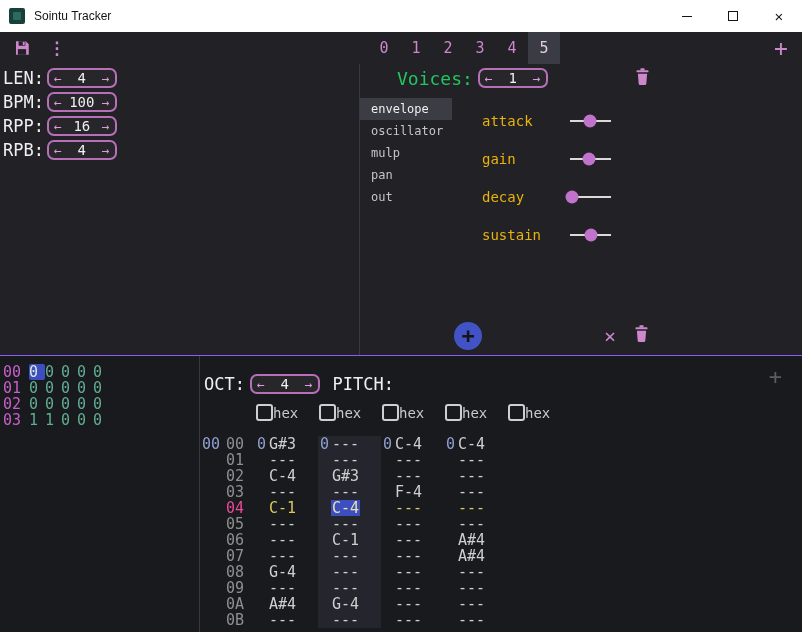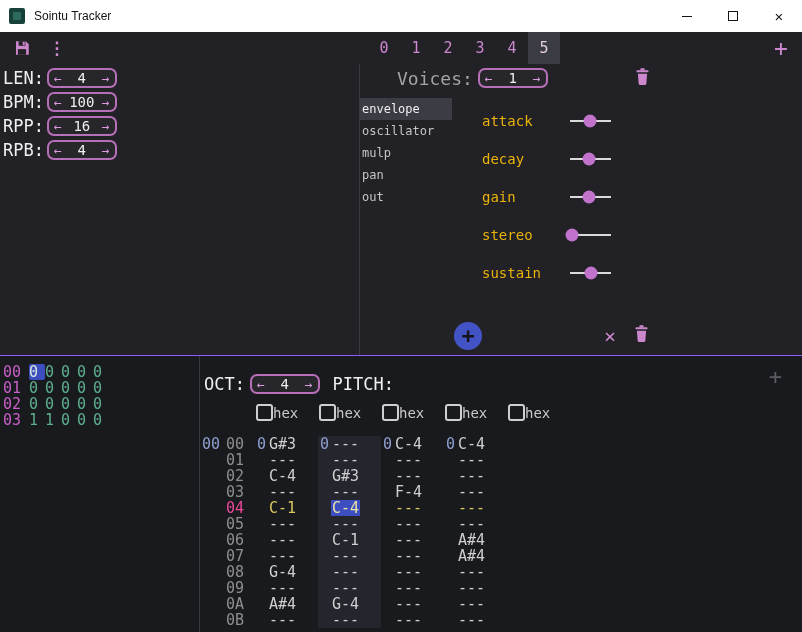--- a/index.html
+++ b/index.html
@@ -31,25 +31,25 @@
   .upper{position:absolute;top:64px;left:0;width:663px;height:291px;display:flex;background:#212126}
   .settings-panel{width:360px;border-right:1px solid #38383e;padding:2px 0 0 3px}
   .setting-row{display:flex;align-items:center;height:24px}
   .setting-label{color:#f0f0f0;font-size:17px;width:44px}
   .stepper{display:inline-flex;align-items:center;height:20px;border:2px solid #b76fb7;border-radius:7px;background:#26262b}
   .arr{color:#dd9add;font-size:13px;padding:0 5px;line-height:1}
   .val{color:#f0f0f0;font-size:14px;min-width:30px;text-align:center}
 
   .instrument-panel{flex:1;position:relative;background:#212126}
   .inst-header{height:28px;display:flex;align-items:center;padding-left:37px}
-  .voices-label{color:#a3a3a3;font-size:18px;margin-right:5px}
+  .voices-label{color:#22c55e;font-size:18px;margin-right:5px}
   .header-trash{margin-left:auto;margin-right:12px}
   .inst-body{display:flex;margin-top:6px}
   .unit-list{width:92px}
-  .unit{height:22px;line-height:22px;padding-left:2px;font-size:12px;color:#c6c6c6}
+  .unit{height:22px;line-height:22px;padding-left:11px;font-size:12px;color:#c6c6c6}
   .unit.selected{background:#3c3c44;color:#f0f0f0}
   .sliders{flex:1;padding-top:4px;padding-left:30px}
   .param-row{display:flex;align-items:center;height:38px}
   .param-label{width:78px;color:#eab308;font-size:14px}
   .slider-track{position:relative;flex:1;height:2px;background:#dadada;margin-left:10px;margin-right:52px}
   .knob{position:absolute;top:50%;width:13px;height:13px;border-radius:50%;background:#c173cc;transform:translate(-50%,-50%)}
   .add-unit{position:absolute;left:94px;bottom:5px;width:28px;height:28px;border-radius:50%;background:#4254c5;display:flex;align-items:center;justify-content:center}
   .add-unit span{color:#14141a;font-size:22px;font-weight:bold;line-height:1}
   .inst-footer{position:absolute;right:13px;bottom:8px;display:flex;align-items:center;gap:17px}
   .x-icon{color:#cd87cd;font-size:20px;line-height:1}
@@ -189,33 +189,27 @@
             <div class="unit">out</div>
           </div>
         <div class="sliders" id="sliders">
             <div class="param-row">
               <span class="param-label">attack</span>
               <span class="slider-track">
                 <span class="knob" style="left: 49%;"></span>
               </span>
             </div>
             <div class="param-row">
-              <span class="param-label">decay</span>
-              <span class="slider-track">
-                <span class="knob" style="left: 46%;"></span>
-              </span>
-            </div>
-            <div class="param-row">
               <span class="param-label">gain</span>
               <span class="slider-track">
                 <span class="knob" style="left: 47%;"></span>
               </span>
             </div>
             <div class="param-row">
-              <span class="param-label">stereo</span>
+              <span class="param-label">decay</span>
               <span class="slider-track">
                 <span class="knob" style="left: 6%;"></span>
               </span>
             </div>
             <div class="param-row">
               <span class="param-label">sustain</span>
               <span class="slider-track">
                 <span class="knob" style="left: 52%;"></span>
               </span>
             </div>

